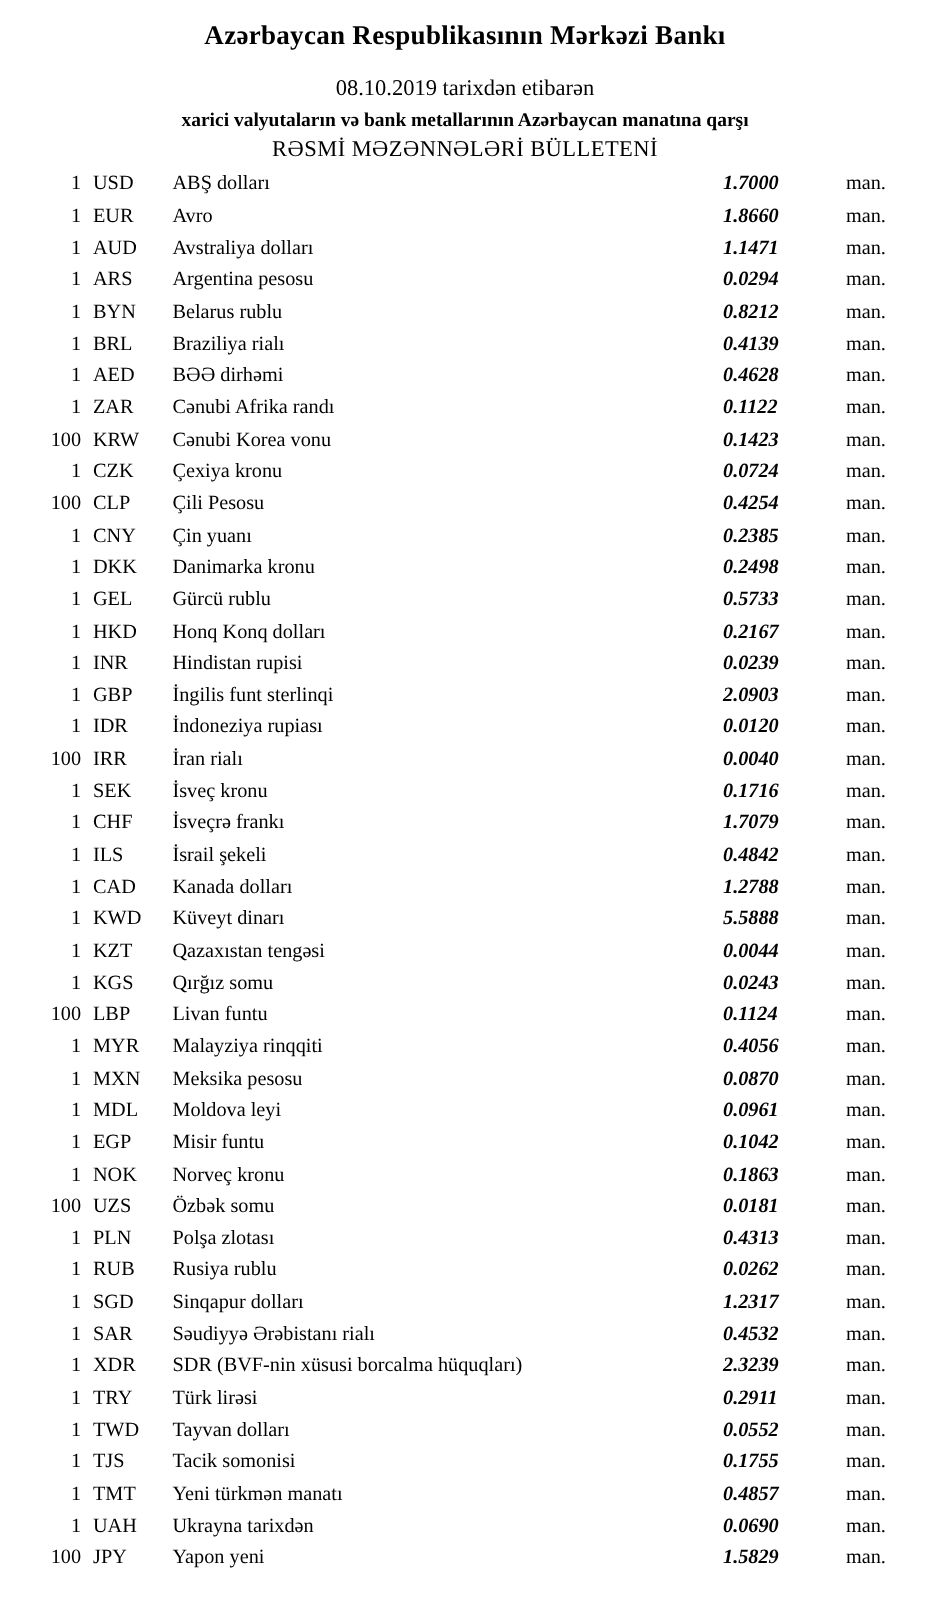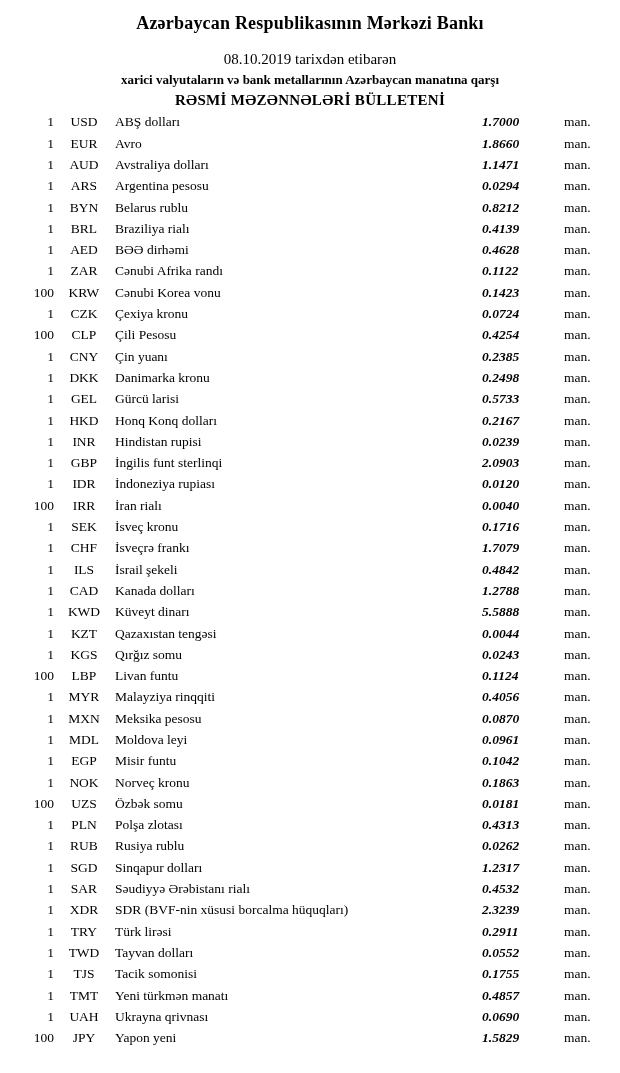--- a/index.html
+++ b/index.html
@@ -35,21 +35,21 @@
     margin: 16px 0 2px 0;
   }
   .subtitle {
     font-size: 13px;
     font-weight: bold;
     margin: 4px 0 2px 0;
     line-height: 1.3;
   }
   .bulletin-title {
     font-size: 15px;
-    font-weight: bold;
+    font-weight: normal;
     margin: 4px 0 2px 0;
     letter-spacing: 0.3px;
   }
   .section-title {
     text-align: center;
     font-size: 13.5px;
     font-weight: bold;
     margin: 20px 0 8px 0;
   }
   table.rates {
@@ -63,21 +63,21 @@
     vertical-align: baseline;
     white-space: nowrap;
   }
   .col-qty {
     width: 40px;
     text-align: right;
     padding-right: 8px !important;
   }
   .col-code {
     width: 44px;
-    text-align: center;
+    text-align: left;
     padding-right: 9px !important;
   }
   .col-name {
     text-align: left;
   }
   .col-rate {
     width: 72px;
     font-weight: bold;
     font-style: italic;
     padding-right: 10px !important;
@@ -189,21 +189,21 @@
       <tr>
         <td class="col-qty">1</td>
         <td class="col-code">DKK</td>
         <td class="col-name">Danimarka kronu</td>
         <td class="col-rate">0.2498</td>
         <td class="col-unit">man.</td>
       </tr>
       <tr>
         <td class="col-qty">1</td>
         <td class="col-code">GEL</td>
-        <td class="col-name">Gürcü larisi</td>
+        <td class="col-name">Gürcü rublu</td>
         <td class="col-rate">0.5733</td>
         <td class="col-unit">man.</td>
       </tr>
       <tr>
         <td class="col-qty">1</td>
         <td class="col-code">HKD</td>
         <td class="col-name">Honq Konq dolları</td>
         <td class="col-rate">0.2167</td>
         <td class="col-unit">man.</td>
       </tr>
@@ -392,21 +392,21 @@
       <tr>
         <td class="col-qty">1</td>
         <td class="col-code">TMT</td>
         <td class="col-name">Yeni türkmən manatı</td>
         <td class="col-rate">0.4857</td>
         <td class="col-unit">man.</td>
       </tr>
       <tr>
         <td class="col-qty">1</td>
         <td class="col-code">UAH</td>
-        <td class="col-name">Ukrayna qrivnası</td>
+        <td class="col-name">Ukrayna tarixdən</td>
         <td class="col-rate">0.0690</td>
         <td class="col-unit">man.</td>
       </tr>
       <tr>
         <td class="col-qty">100</td>
         <td class="col-code">JPY</td>
         <td class="col-name">Yapon yeni</td>
         <td class="col-rate">1.5829</td>
         <td class="col-unit">man.</td>
       </tr>

